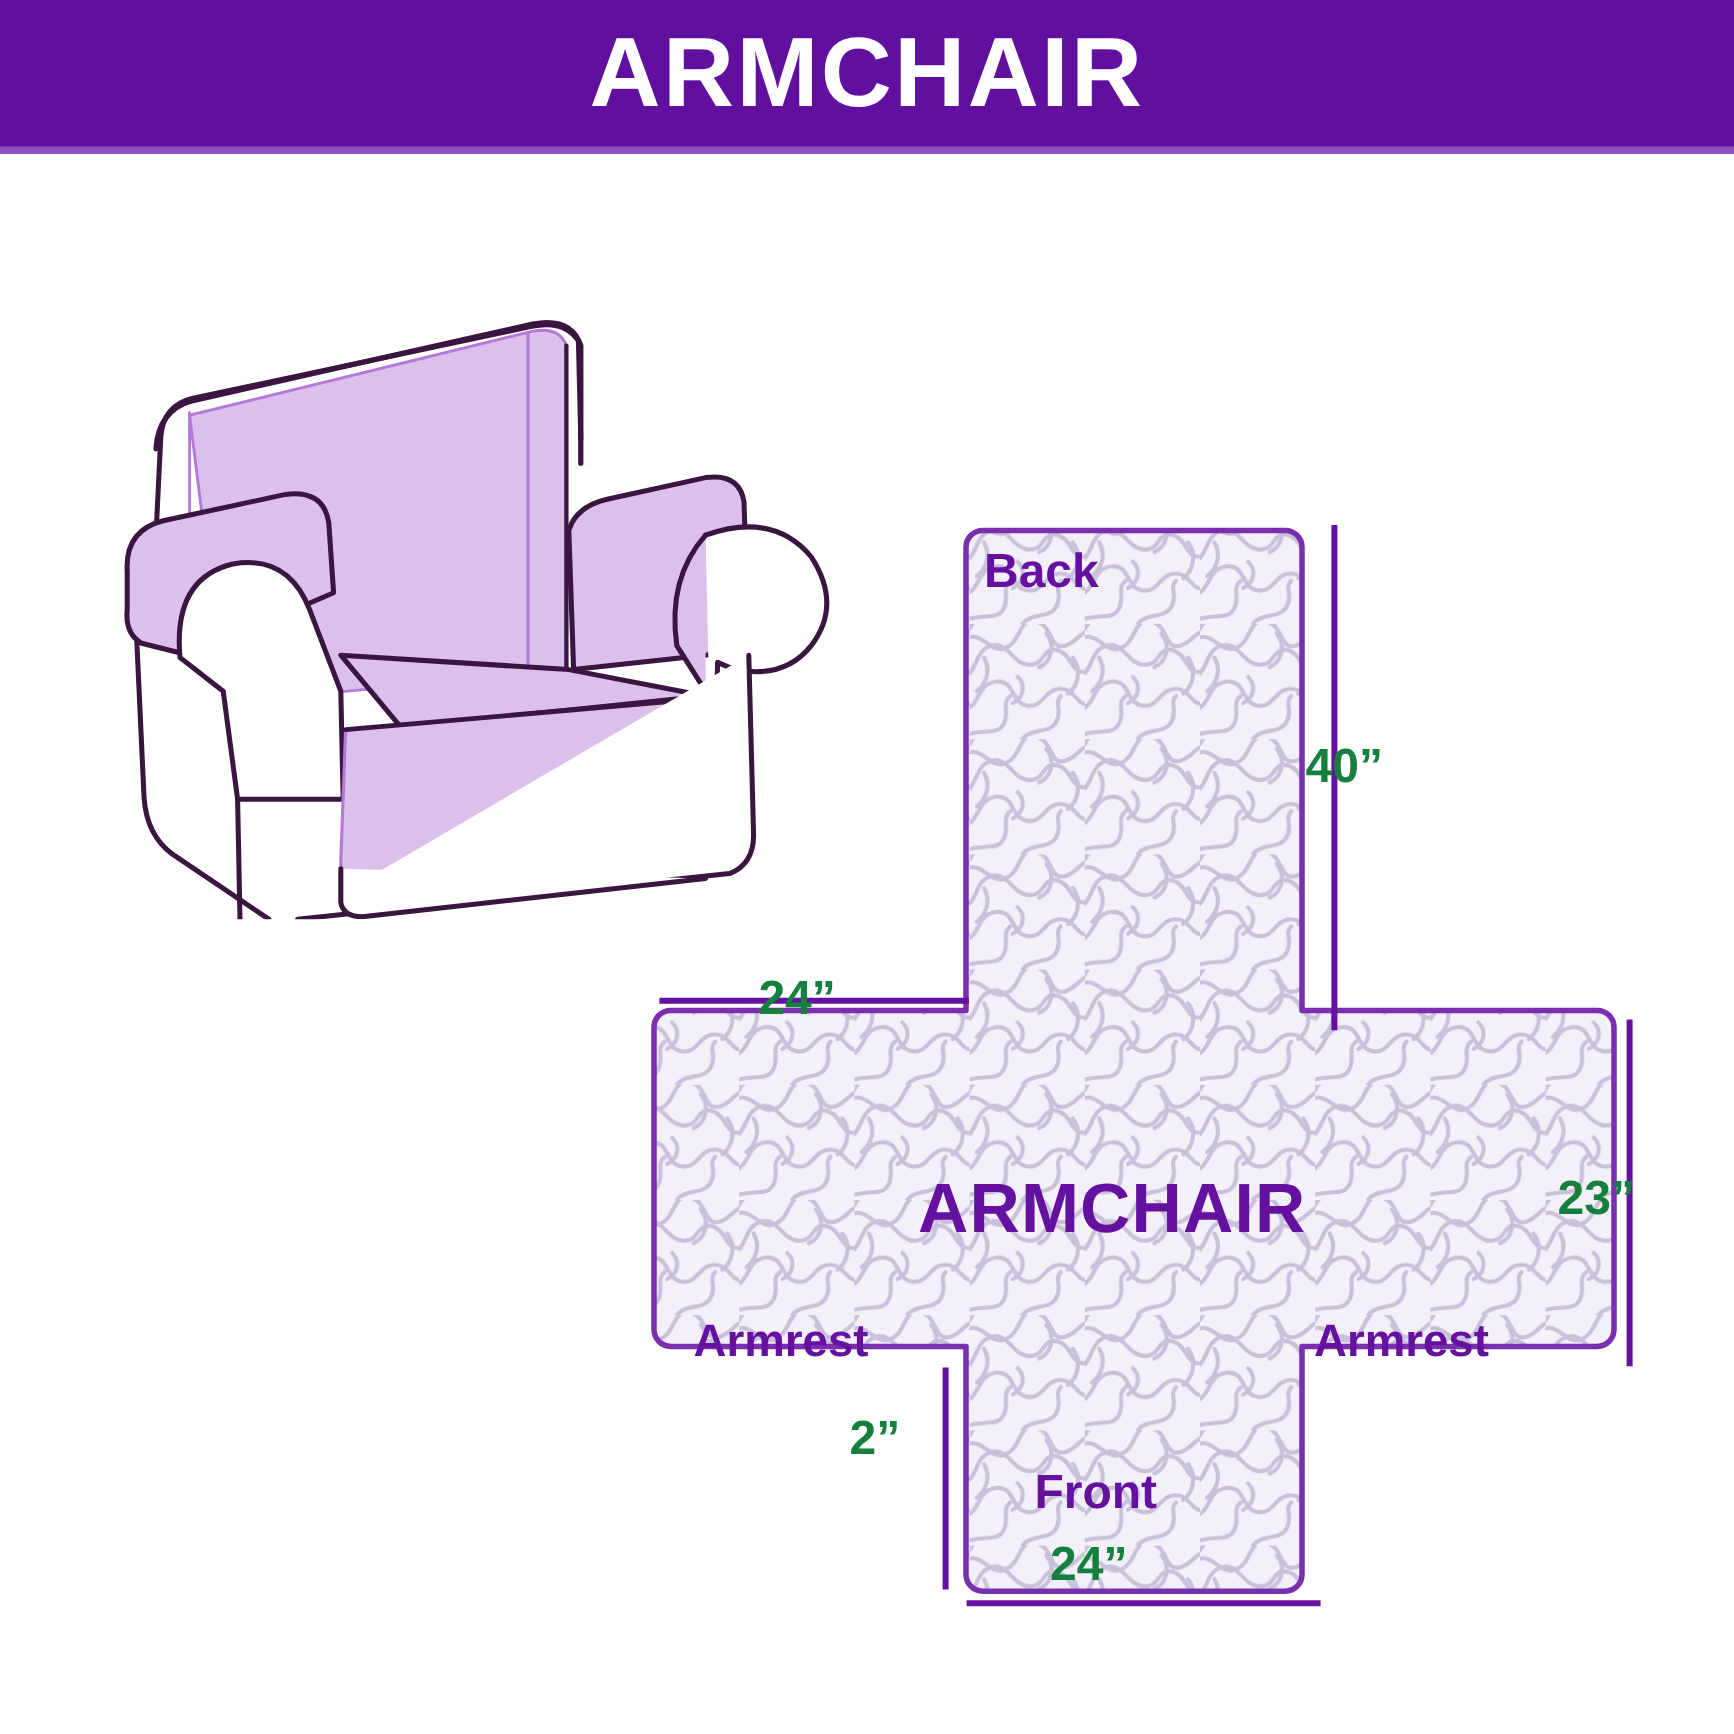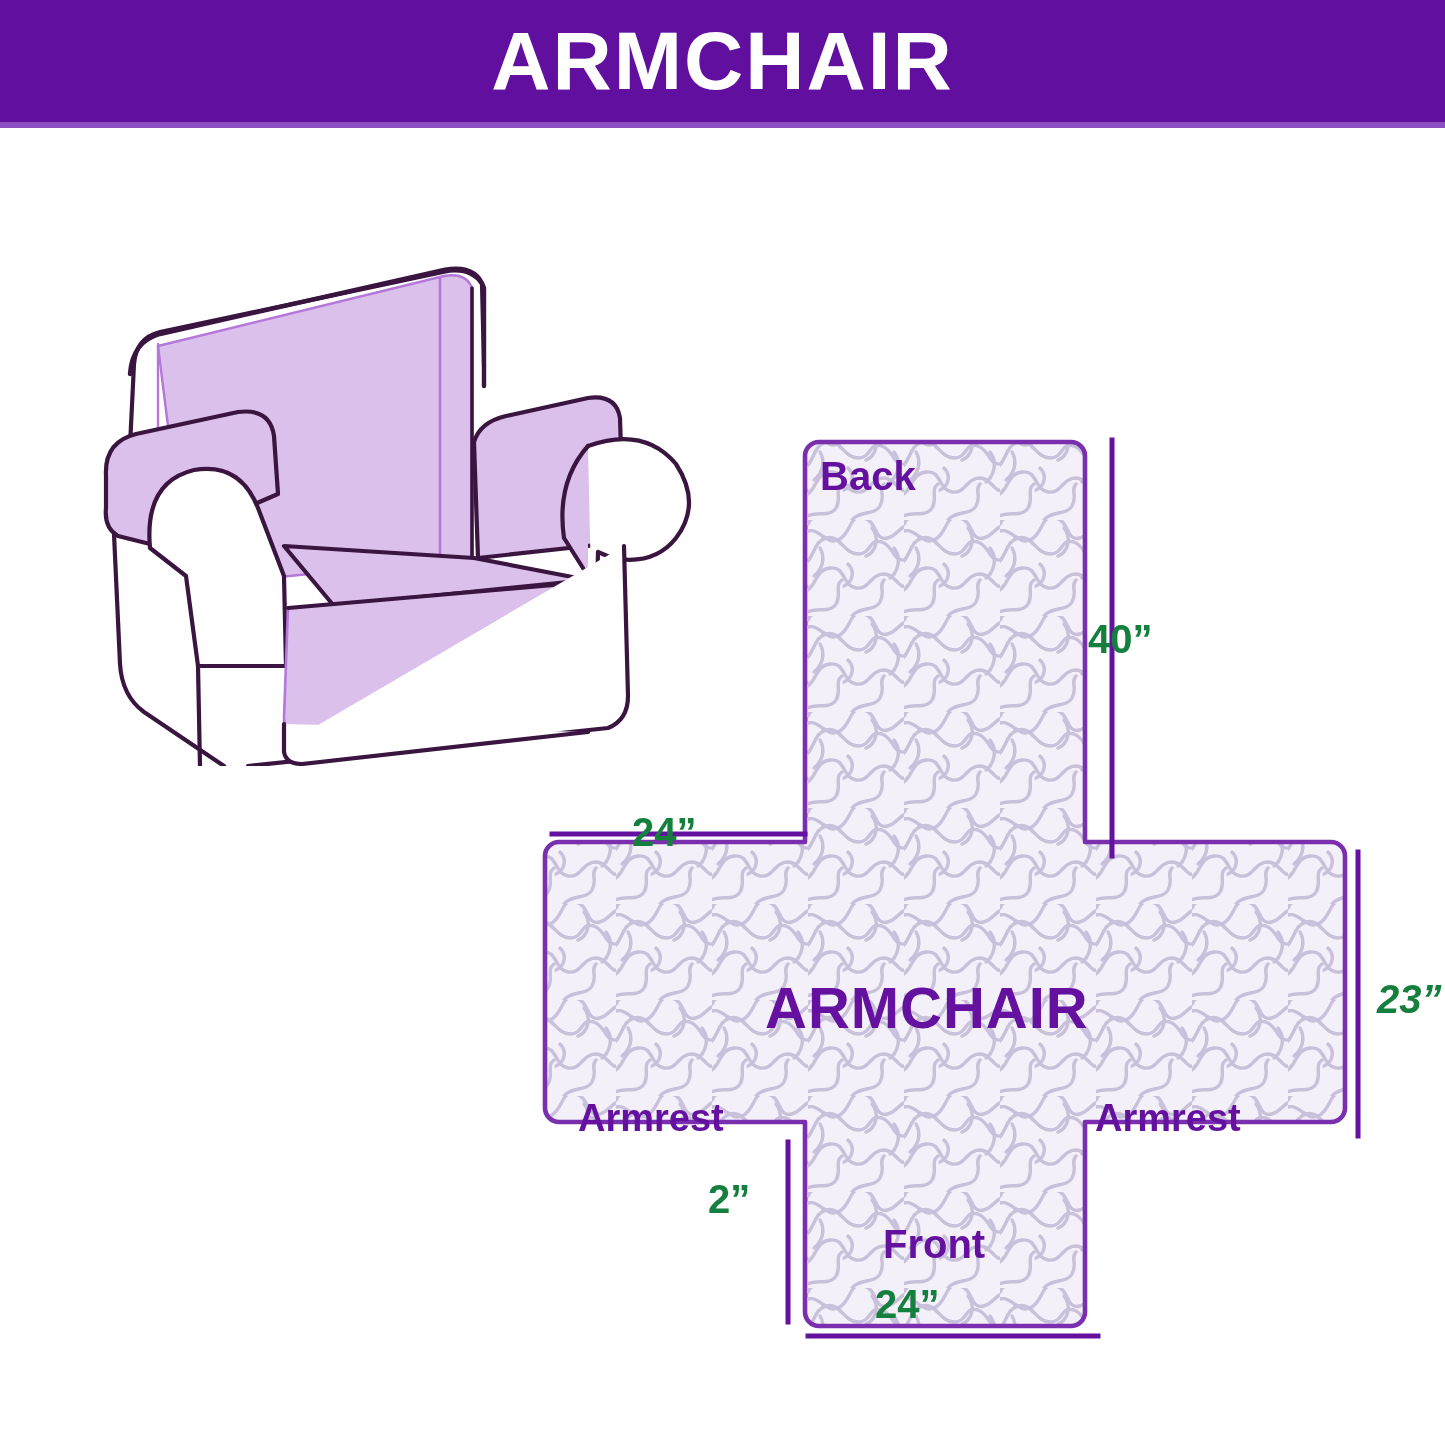--- a/index.html
+++ b/index.html
@@ -80,25 +80,25 @@
     color: #6511a0;
     font-weight: bold;
     line-height: 1;
     white-space: nowrap;
     font-family: "Liberation Sans", sans-serif;
   }
   #label-back      { font-size: 40px; left: 300px; top: 32px; }
   #label-armchair  { font-size: 58px; left: 245px; top: 555px; letter-spacing: 1px; }
   #label-armrest-left  { font-size: 38px; left:  58px; top: 675px; }
   #label-armrest-right { font-size: 38px; left: 575px; top: 675px; }
-  #label-front     { font-size: 40px; left: 363px; top: 800px; }
+  #label-front     { font-size: 40px; left: 342px; top: 800px; }
 
   #dim-40 { left: 568px; top: 195px; }
   #dim-24-top { left: 112px; top: 388px; }
-  #dim-23 { left: 857px; top: 555px; font-style: italic; }
+  #dim-23 { left: 778px; top: 555px; }
   #dim-13 { left: 188px; top: 755px; }
   #dim-24-bottom { left: 355px; top: 860px; }
 </style>
 </head>
 <body>
 
 <div id="header-banner">
   <div id="header-title">ARMCHAIR</div>
 </div>
 

